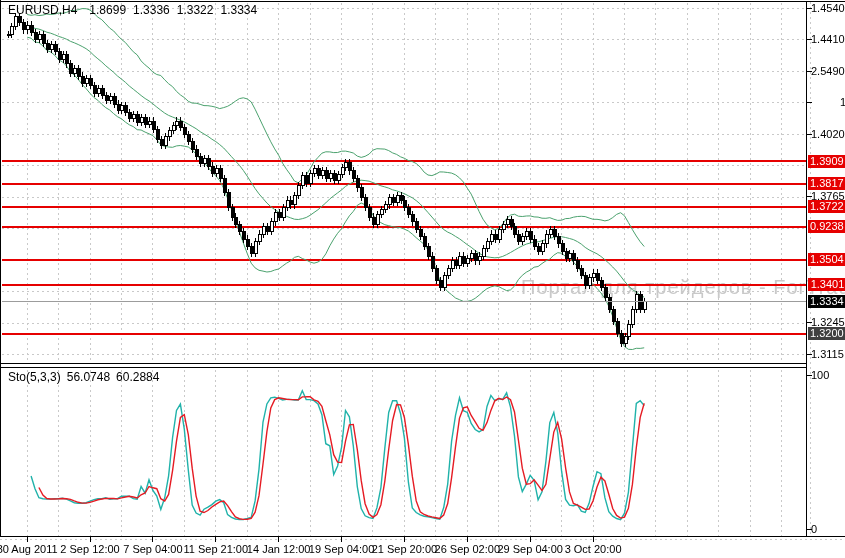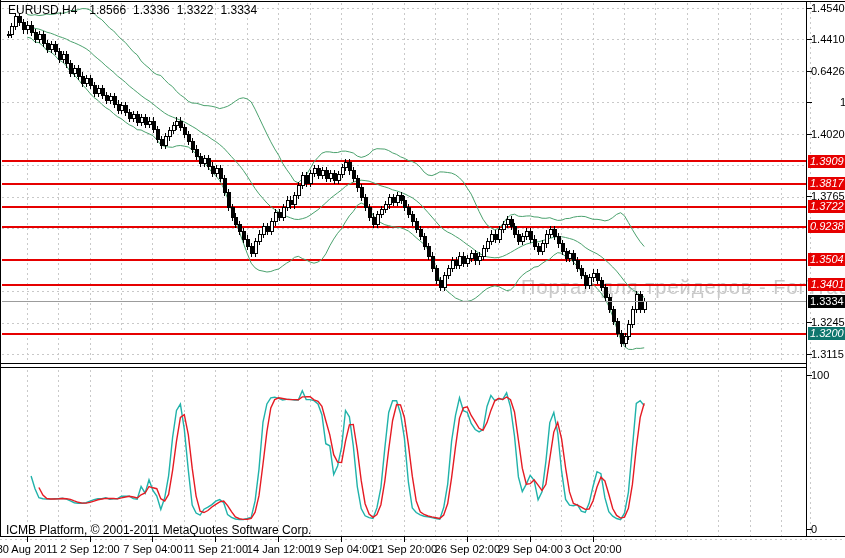--- a/index.html
+++ b/index.html
@@ -11,21 +11,21 @@
   .abs{position:absolute;white-space:nowrap;}
   #watermark{font-size:20px;letter-spacing:1px;z-index:0;}
   #plot-svg{position:absolute;left:0;top:0;z-index:1;}
   #chart-title{left:8px;top:3px;font-size:12px;z-index:3;}
   #chart-title span{margin-right:7px;}
   #sto-label{left:8px;top:370px;font-size:12px;z-index:3;}
   #sto-label span{margin-right:6px;}
   #copyright{left:6px;top:523px;font-size:12px;z-index:3;}
   .p-tick{position:absolute;left:811px;font-size:11px;line-height:13px;z-index:2;}
   .p-level{position:absolute;left:808px;width:35px;font-size:11px;line-height:13px;
-           color:#fff;padding:0 0 0 2px;z-index:4;font-style:italic;}
+           color:#fff;padding:0 0 0 2px;z-index:4;}
   .p-bid{position:absolute;left:808px;width:35px;font-size:11px;line-height:13px;
          background:#000;color:#fff;padding:0 0 0 2px;z-index:5;}
   .t-label{position:absolute;top:543px;font-size:11px;transform:translateX(-50%);z-index:3;}
   .s-tick{position:absolute;left:811px;font-size:11px;line-height:13px;z-index:2;}
 </style>
 </head>
 <body>
 
 <div id="chart-window">
 
@@ -457,42 +457,44 @@
       <line x1="215.79000000000002" y1="536.5" x2="215.79000000000002" y2="542" stroke="#000000" stroke-width="1" shape-rendering="crispEdges"></line>
       <line x1="278.67" y1="536.5" x2="278.67" y2="542" stroke="#000000" stroke-width="1" shape-rendering="crispEdges"></line>
       <line x1="341.55" y1="536.5" x2="341.55" y2="542" stroke="#000000" stroke-width="1" shape-rendering="crispEdges"></line>
       <line x1="404.43" y1="536.5" x2="404.43" y2="542" stroke="#000000" stroke-width="1" shape-rendering="crispEdges"></line>
       <line x1="467.31" y1="536.5" x2="467.31" y2="542" stroke="#000000" stroke-width="1" shape-rendering="crispEdges"></line>
       <line x1="530.19" y1="536.5" x2="530.19" y2="542" stroke="#000000" stroke-width="1" shape-rendering="crispEdges"></line>
       <line x1="593.07" y1="536.5" x2="593.07" y2="542" stroke="#000000" stroke-width="1" shape-rendering="crispEdges"></line>
     </svg>
 
   <div id="chart-title" class="abs">
-    <span style="margin-right:12px;">EURUSD,H4</span><span>1.8566</span><span>1.3336</span><span>1.3322</span><span>1.3334</span>
+    <span style="margin-right:12px;">EURUSD,H4</span><span>1.8699</span><span>1.3336</span><span>1.3322</span><span>1.3334</span>
   </div>
 
-
-  <div id="copyright" class="abs">ICMB Platform, © 2001-2011 MetaQuotes Software Corp.</div>
+  <div id="sto-label" class="abs">
+    <span>Sto(5,3,3)</span><span>56.0748</span><span>60.2884</span>
+  </div>
+
 
   <div id="price-axis">
       <div class="p-tick" style="top: 1.5px;">1.4540</div>
       <div class="p-tick" style="top: 33.1105px;">1.4410</div>
-      <div class="p-tick" style="top: 64.7211px;">0.6426</div>
+      <div class="p-tick" style="top: 64.7211px;">2.5490</div>
       <div class="p-tick" style="top: 96.3316px; margin-left: 29px;">1.4150</div>
       <div class="p-tick" style="top: 127.942px;">1.4020</div>
       <div class="p-tick" style="top: 189.947px;">1.3765</div>
       <div class="p-tick" style="top: 316.389px;">1.3245</div>
       <div class="p-tick" style="top: 348px;">1.3115</div>
       <div class="p-level" style="top: 154.933px; background: rgb(230, 0, 0);">1.3909</div>
       <div class="p-level" style="top: 177.303px; background: rgb(230, 0, 0);">1.3817</div>
       <div class="p-level" style="top: 200.403px; background: rgb(230, 0, 0);">1.3722</div>
       <div class="p-level" style="top: 220.342px; background: rgb(230, 0, 0);">0.9238</div>
       <div class="p-level" style="top: 253.412px; background: rgb(230, 0, 0);">1.3504</div>
       <div class="p-level" style="top: 278.457px; background: rgb(230, 0, 0); text-align: center;">1.3401</div>
-      <div class="p-level" style="top: 327.332px; background: #0f766e;">1.3200</div>
+      <div class="p-level" style="top: 327.332px; background: #404040;">1.3200</div>
       <div class="p-bid" style="top: 294.748px;">1.3334</div>
       <div class="s-tick" style="top: 368.5px;">100</div>
       <div class="s-tick" style="top: 522.5px;">0</div>
     </div>
   <div id="time-axis">
       <div class="t-label" style="left: 27.15px;">30 Aug 2011</div>
       <div class="t-label" style="left: 90.03px;">2 Sep 12:00</div>
       <div class="t-label" style="left: 152.91px;">7 Sep 04:00</div>
       <div class="t-label" style="left: 215.79px;">11 Sep 21:00</div>
       <div class="t-label" style="left: 278.67px;">14 Jan 12:00</div>

